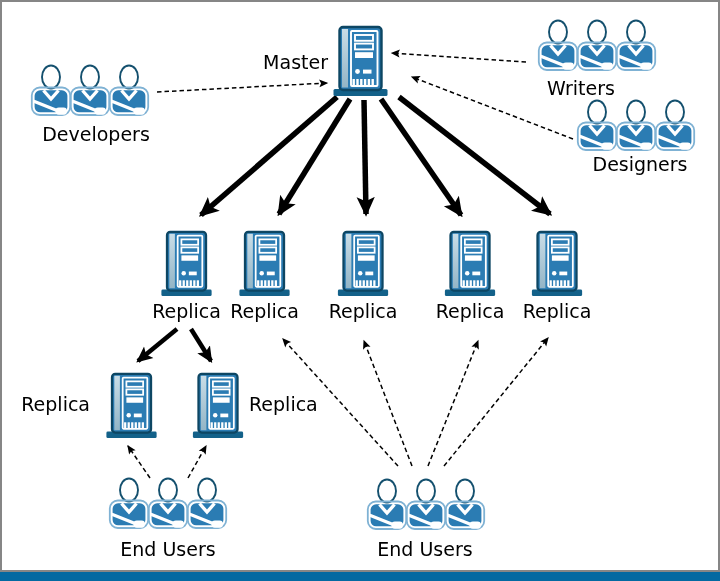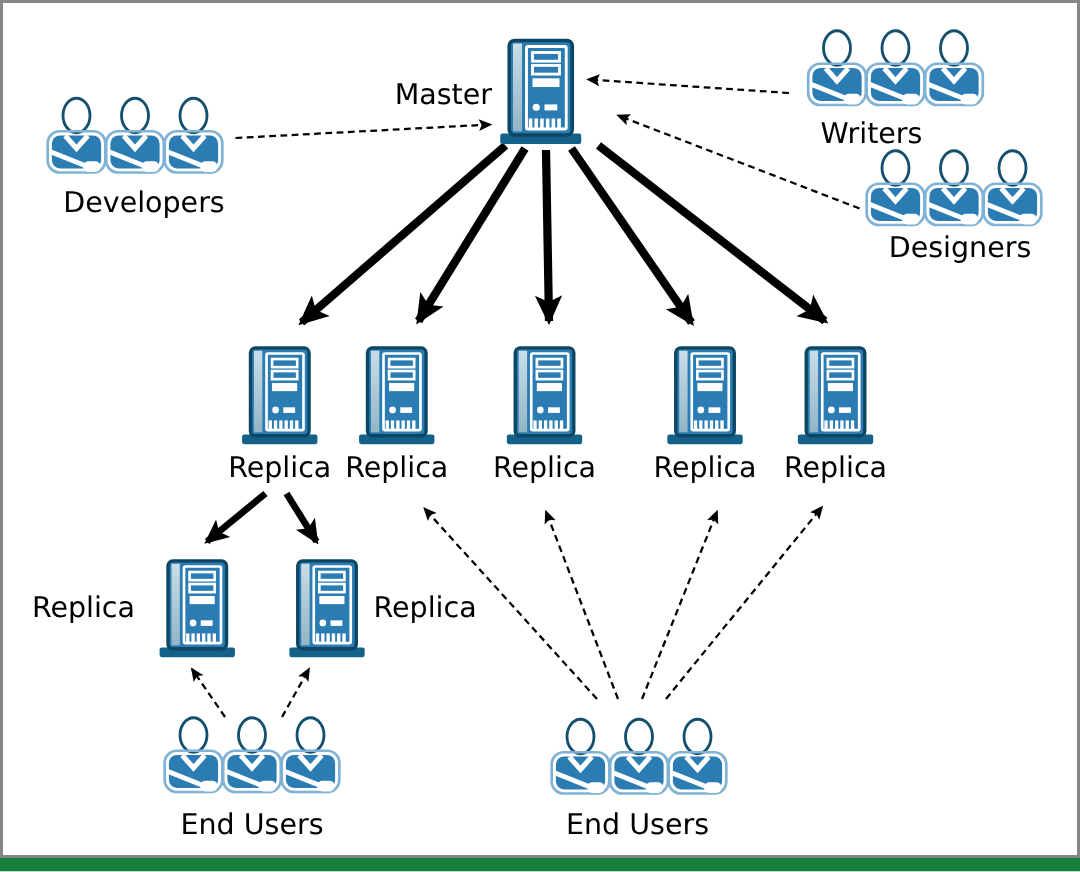--- a/index.html
+++ b/index.html
@@ -8,21 +8,21 @@
     background: #ffffff;
     width: 720px;
     height: 581px;
     overflow: hidden;
     font-family: "DejaVu Sans", "Liberation Sans", sans-serif;
   }
   .stage {
     position: relative;
     width: 720px;
     height: 581px;
-    background: #15803d;
+    background: #0369a1;
   }
   svg { display: block; }
   text {
     font-family: "DejaVu Sans", "Liberation Sans", sans-serif;
     font-size: 19px;
     fill: #000000;
   }
 </style>
 </head>
 <body>

